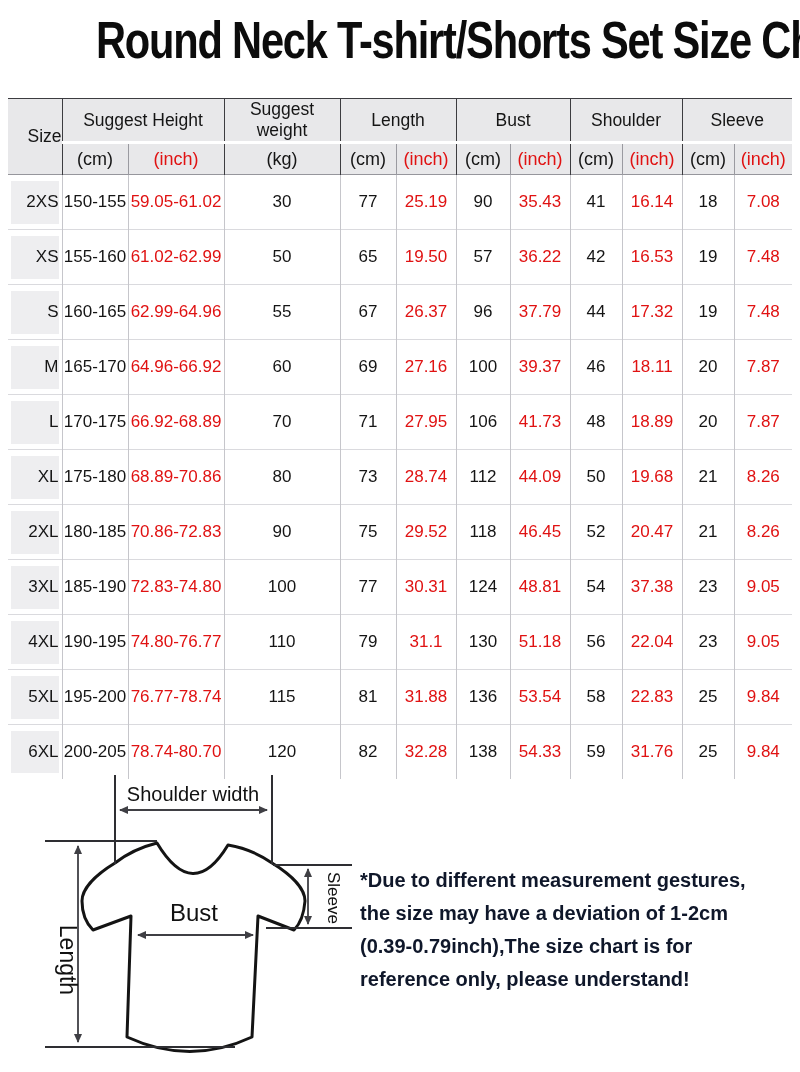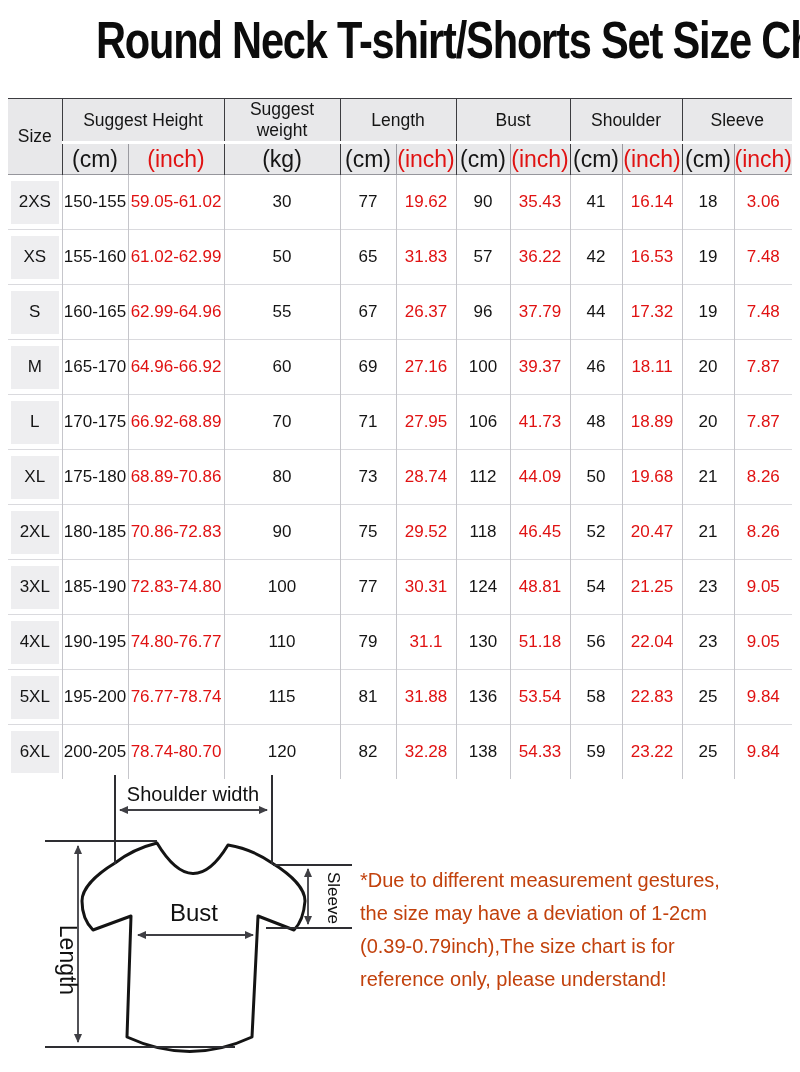--- a/index.html
+++ b/index.html
@@ -23,43 +23,43 @@
     white-space:nowrap;transform:scaleX(0.8);transform-origin:50% 50%;color:#0c0c0c;
   }
   
   .table-wrap{position:absolute;left:8px;top:98px;}
   table.size-table{
     border-collapse:collapse;table-layout:fixed;width:784px;
     font-size:17px;color:#151515;
   }
   thead th{background:var(--header-bg);font-weight:400;padding:0;}
   tr.h1 th{border-top:1px solid var(--dark-line);height:38px;font-size:17.5px;}
-  th.size-th{font-size:18px;}
+  th.size-th{font-size:18px;text-align:right;}
   th.gh{border-left:1px solid var(--dark-line);}
-  tr.h2 th{height:30px;border-top:3px solid #ffffff;font-size:23px;}
+  tr.h2 th{height:30px;border-top:3px solid #ffffff;font-size:18px;}
   tr.h2 th.gs{border-left:1px solid var(--dark-line);}
   tr.h2 th.is{border-left:1px solid var(--mid-line);}
   tr.h2 th.inch{color:var(--red);}
   tbody td{
     height:54px;padding:0;text-align:center;vertical-align:middle;
     border-top:1px solid var(--row-line);font-size:17px;
   }
   tbody tr:first-child td{border-top:1px solid #96969c;}
   tbody td:nth-child(n+2){border-left:1px solid var(--body-vline);}
   tbody td.red{color:var(--red);}
   tbody td.size{
     background:var(--size-bg);background-clip:content-box;
-    padding:6px 3px;height:42px;font-size:17px;
+    padding:6px 3px;height:42px;font-size:17px;text-align:right;
   }
   
   .diagram{position:absolute;left:0;top:770px;}
   
   .note{
     position:absolute;left:360px;top:864px;width:436px;
-    font-size:20px;font-weight:400;line-height:33px;color:#c2410c;
+    font-size:20px;font-weight:700;line-height:33px;color:#0f172a;
     white-space:pre-line;
   }
 </style>
 </head>
 <body>
 
 <div class="title-wrap">
   <div class="title">Round Neck T-shirt/Shorts Set Size Chart</div>
 </div>
 
@@ -103,35 +103,35 @@
         <th class="is inch">(inch)</th>
       </tr>
     </thead>
     <tbody>
         <tr>
           <td class="size">2XS</td>
           <td class="gs">150-155</td>
           <td class="red">59.05-61.02</td>
           <td class="gs">30</td>
           <td class="gs">77</td>
-          <td class="red">19.62</td>
+          <td class="red">25.19</td>
           <td class="gs">90</td>
           <td class="red">35.43</td>
           <td class="gs">41</td>
           <td class="red">16.14</td>
           <td class="gs">18</td>
-          <td class="red">3.06</td>
+          <td class="red">7.08</td>
         </tr>
         <tr>
           <td class="size">XS</td>
           <td class="gs">155-160</td>
           <td class="red">61.02-62.99</td>
           <td class="gs">50</td>
           <td class="gs">65</td>
-          <td class="red">31.83</td>
+          <td class="red">19.50</td>
           <td class="gs">57</td>
           <td class="red">36.22</td>
           <td class="gs">42</td>
           <td class="red">16.53</td>
           <td class="gs">19</td>
           <td class="red">7.48</td>
         </tr>
         <tr>
           <td class="size">S</td>
           <td class="gs">160-165</td>
@@ -205,21 +205,21 @@
         <tr>
           <td class="size">3XL</td>
           <td class="gs">185-190</td>
           <td class="red">72.83-74.80</td>
           <td class="gs">100</td>
           <td class="gs">77</td>
           <td class="red">30.31</td>
           <td class="gs">124</td>
           <td class="red">48.81</td>
           <td class="gs">54</td>
-          <td class="red">21.25</td>
+          <td class="red">37.38</td>
           <td class="gs">23</td>
           <td class="red">9.05</td>
         </tr>
         <tr>
           <td class="size">4XL</td>
           <td class="gs">190-195</td>
           <td class="red">74.80-76.77</td>
           <td class="gs">110</td>
           <td class="gs">79</td>
           <td class="red">31.1</td>
@@ -247,21 +247,21 @@
         <tr>
           <td class="size">6XL</td>
           <td class="gs">200-205</td>
           <td class="red">78.74-80.70</td>
           <td class="gs">120</td>
           <td class="gs">82</td>
           <td class="red">32.28</td>
           <td class="gs">138</td>
           <td class="red">54.33</td>
           <td class="gs">59</td>
-          <td class="red">23.22</td>
+          <td class="red">31.76</td>
           <td class="gs">25</td>
           <td class="red">9.84</td>
         </tr>
       </tbody>
   </table>
 </div>
 
 <svg class="diagram" width="360" height="302" viewBox="0 0 360 302" xmlns="http://www.w3.org/2000/svg">
   <defs>
     <marker id="ah" markerWidth="11" markerHeight="10" refX="8" refY="4" orient="auto-start-reverse" markerUnits="userSpaceOnUse">

